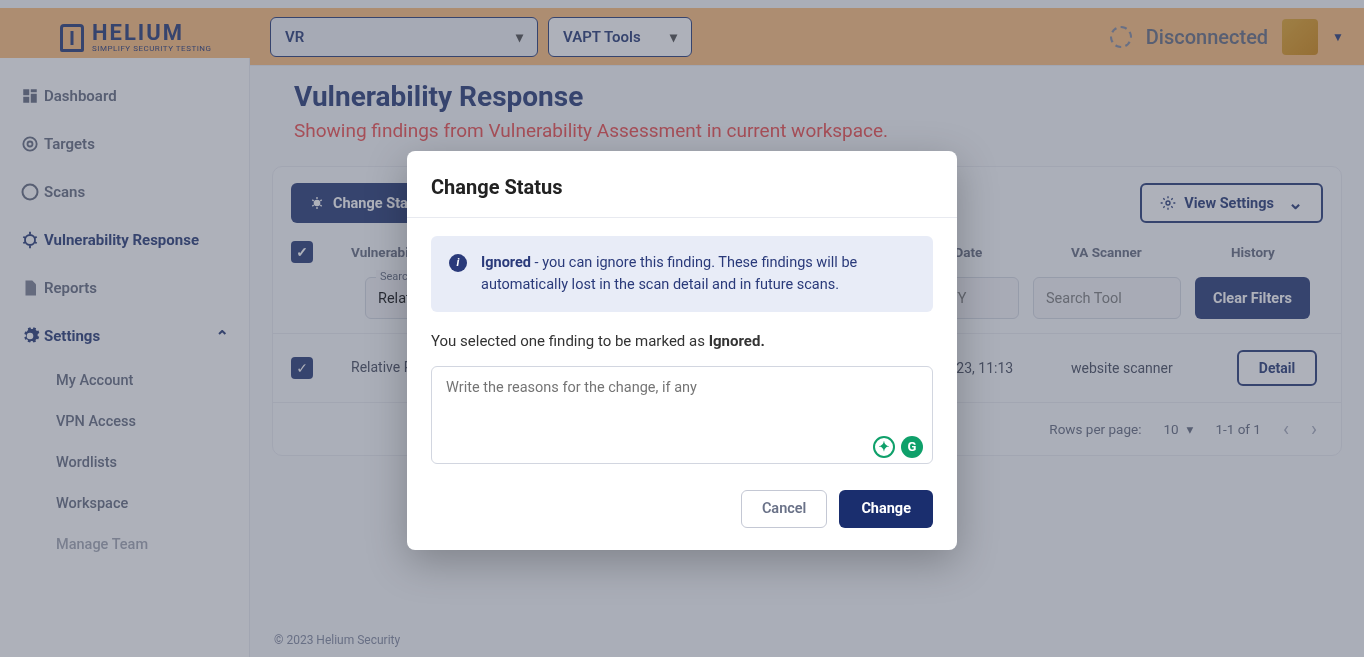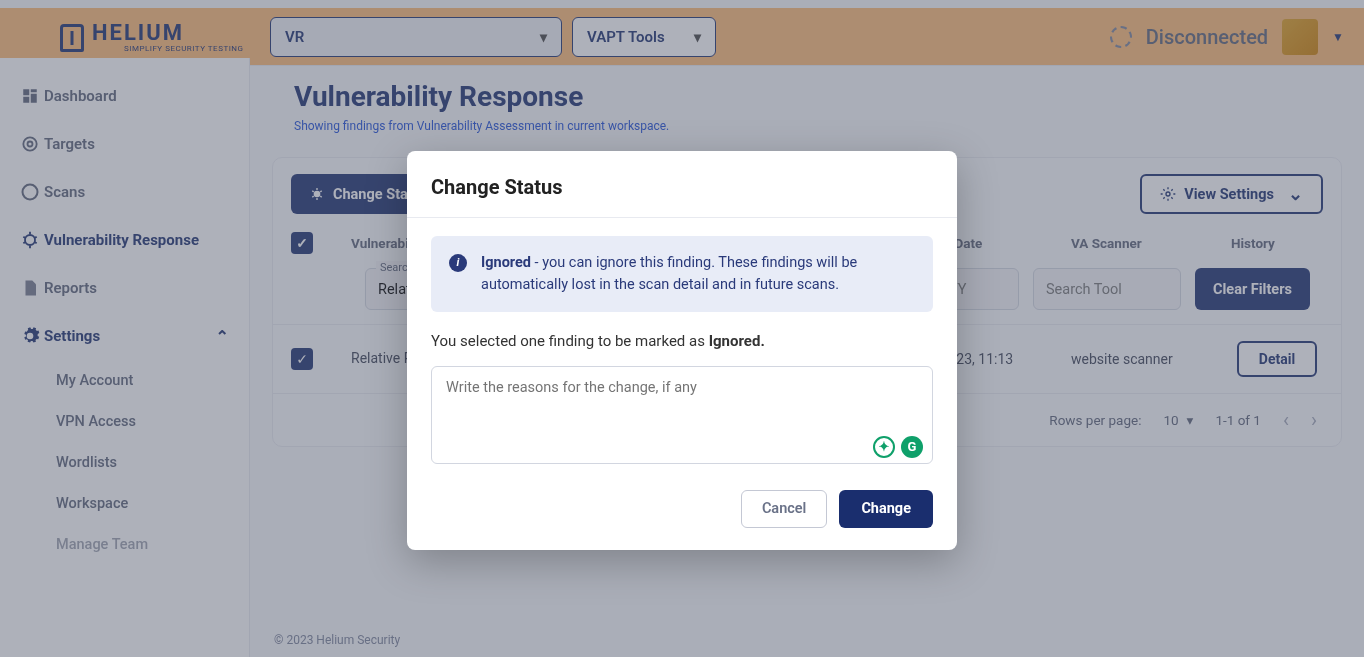--- a/index.html
+++ b/index.html
@@ -3,44 +3,44 @@
 <meta charset="utf-8">
 <style>
 * { box-sizing: border-box; margin: 0; padding: 0; font-family: -apple-system, BlinkMacSystemFont, "Segoe UI", Roboto, Arial, sans-serif; }
 body { background: #f8f9fc; width: 1364px; height: 657px; overflow: hidden; position: relative; }
 
 .top-bar { position: absolute; top: 8px; left: 0; right: 0; height: 58px; background: #fdba74; display: flex; align-items: center; padding: 0 20px 0 60px; border-bottom: 1px solid #e8eaf0; }
 .logo { display: flex; align-items: center; gap: 8px; position: absolute; left: 60px; top: 14px; }
 .logo-icon { width: 24px; height: 28px; border: 3px solid #1a2e6e; border-radius: 4px 4px 2px 2px; position: relative; }
 .logo-icon::after { content: ''; position: absolute; left: 50%; top: 4px; bottom: 4px; width: 3px; background: #1a2e6e; transform: translateX(-50%); }
 .logo-text { font-size: 22px; font-weight: 700; color: #1a2e6e; letter-spacing: 2px; line-height: 1; }
-.logo-sub { font-size: 8px; color: #1a2e6e; letter-spacing: 0.5px; margin-left: 32px; }
+.logo-sub { font-size: 8px; color: #1a2e6e; letter-spacing: 0.5px; }
 
 .header-select { height: 40px; border: 1px solid #1a2e6e; border-radius: 6px; padding: 0 40px 0 14px; font-size: 15px; font-weight: 600; color: #1a2e6e; background: #fff; position: relative; display: inline-flex; align-items: center; margin-left: 10px; cursor: pointer; }
-.header-select.workspace { background: #f0f1f5; width: 292px; margin-left: 210px; }
+.header-select.workspace { background: #f0f1f5; width: 268px; margin-left: 210px; }
 .header-select.tools { width: 144px; }
 .header-select::after { content: '▾'; position: absolute; right: 14px; font-size: 14px; color: #444; }
 
 .header-right { margin-left: auto; display: flex; align-items: center; gap: 14px; }
 .connect-icon { width: 22px; height: 22px; border-radius: 50%; border: 2px dashed #7a8299; }
 .connect-text { font-size: 20px; color: #5a6278; font-weight: 500; }
 .avatar { width: 36px; height: 36px; background: linear-gradient(135deg, #e0a020, #d08000); border-radius: 4px; }
 .avatar-caret { color: #1a2e6e; font-size: 12px; }
 
 .sidebar { position: absolute; left: 0; top: 58px; bottom: 0; width: 250px; background: #fff; border-right: 1px solid #e8eaf0; padding-top: 14px; overflow-y: auto; }
 .nav-item { display: flex; align-items: center; gap: 4px; padding: 14px 20px; font-size: 15px; font-weight: 600; color: #5a6278; cursor: pointer; }
 .nav-item.active { color: #1a2e6e; font-weight: 700; }
 .nav-item .ni-icon { width: 20px; height: 20px; display: inline-flex; align-items: center; justify-content: center; color: #5a6278; }
 .nav-item.active .ni-icon { color: #1a2e6e; }
 .nav-item .ni-chevron { margin-left: auto; font-size: 16px; }
 .nav-sub { padding: 12px 20px 12px 56px; font-size: 14.5px; font-weight: 500; color: #5a6278; cursor: pointer; }
 
 .main { position: absolute; left: 250px; right: 0; top: 58px; bottom: 0; padding: 22px; overflow: hidden; }
 .page-title { font-size: 28px; font-weight: 700; color: #1a2e6e; margin-bottom: 6px; margin-left: 22px; }
-.page-sub { font-size: 12px; color: #1d4ed8; margin-left: 22px; }
+.page-sub { font-size: 19px; color: #ef4444; margin-left: 22px; }
 
 .panel { margin-top: 24px; background: #fafbfd; border: 1px solid #e8eaf0; border-radius: 10px; }
 .panel-header { display: flex; justify-content: space-between; align-items: center; padding: 16px 18px 0; }
 .btn { height: 40px; padding: 0 18px; border-radius: 6px; font-size: 14.5px; font-weight: 700; display: inline-flex; align-items: center; gap: 8px; cursor: pointer; border: none; }
 .btn-primary { background: #1a2e6e; color: #fff; }
 .btn-outline { background: #fff; border: 2px solid #1a2e6e; color: #1a2e6e; }
 .btn-outline::after { content: '⌄'; margin-left: 6px; font-size: 18px; line-height: 0; }
 
 .table-head { display: flex; align-items: center; padding: 18px 18px 10px; font-size: 13.5px; font-weight: 700; color: #5a6278; gap: 0; }
 .col-check { width: 60px; display: flex; justify-content: flex-start; }

